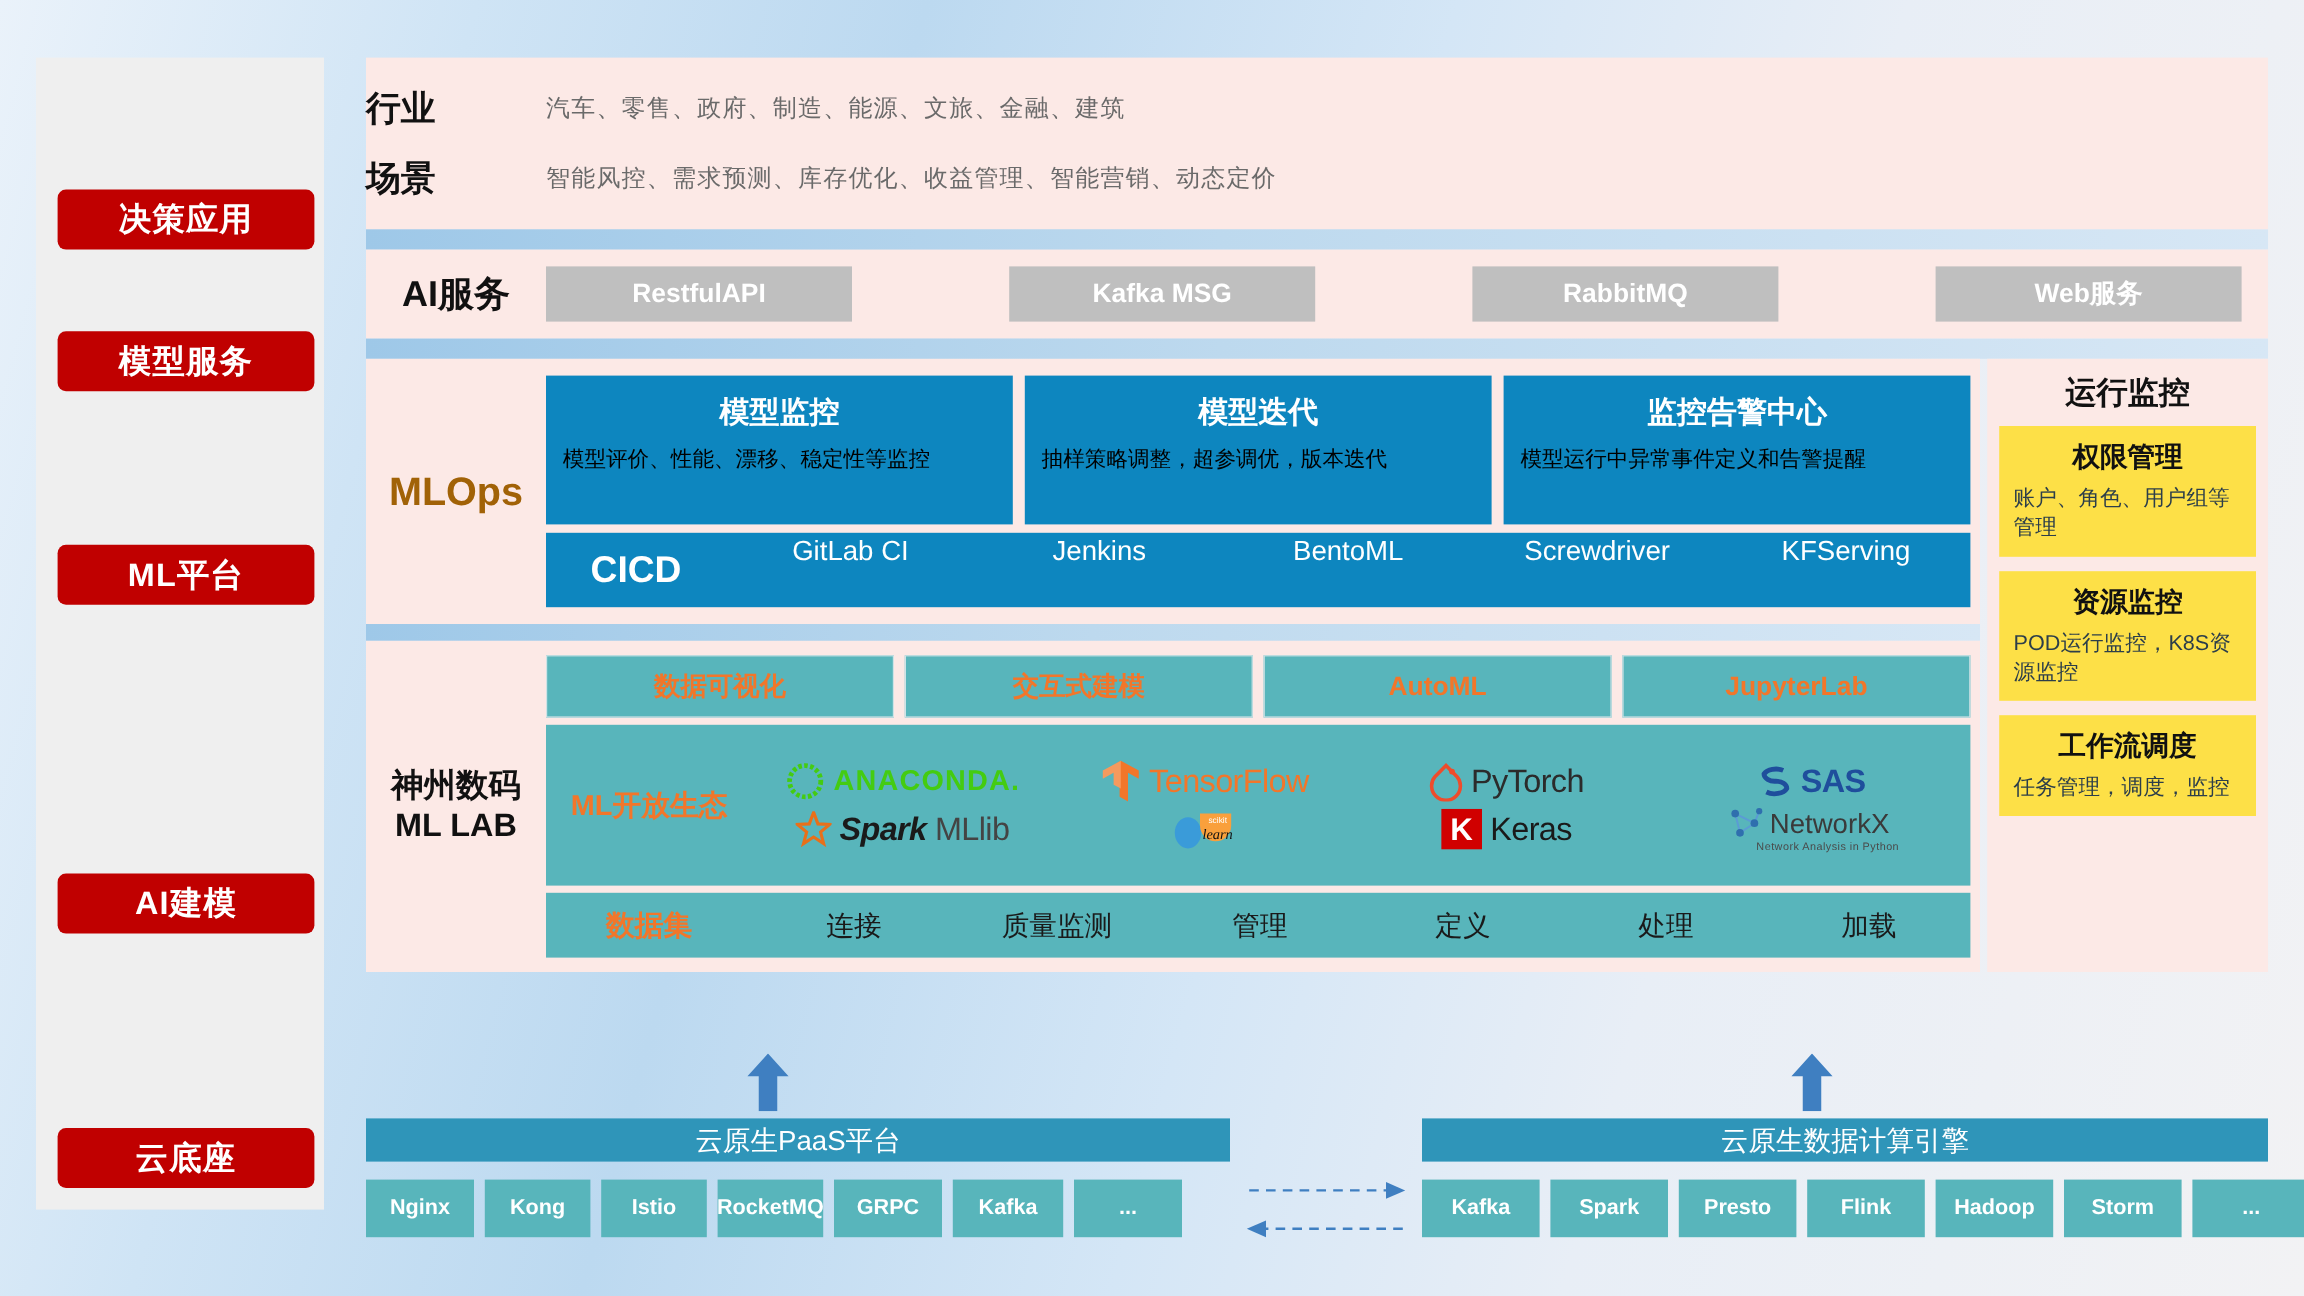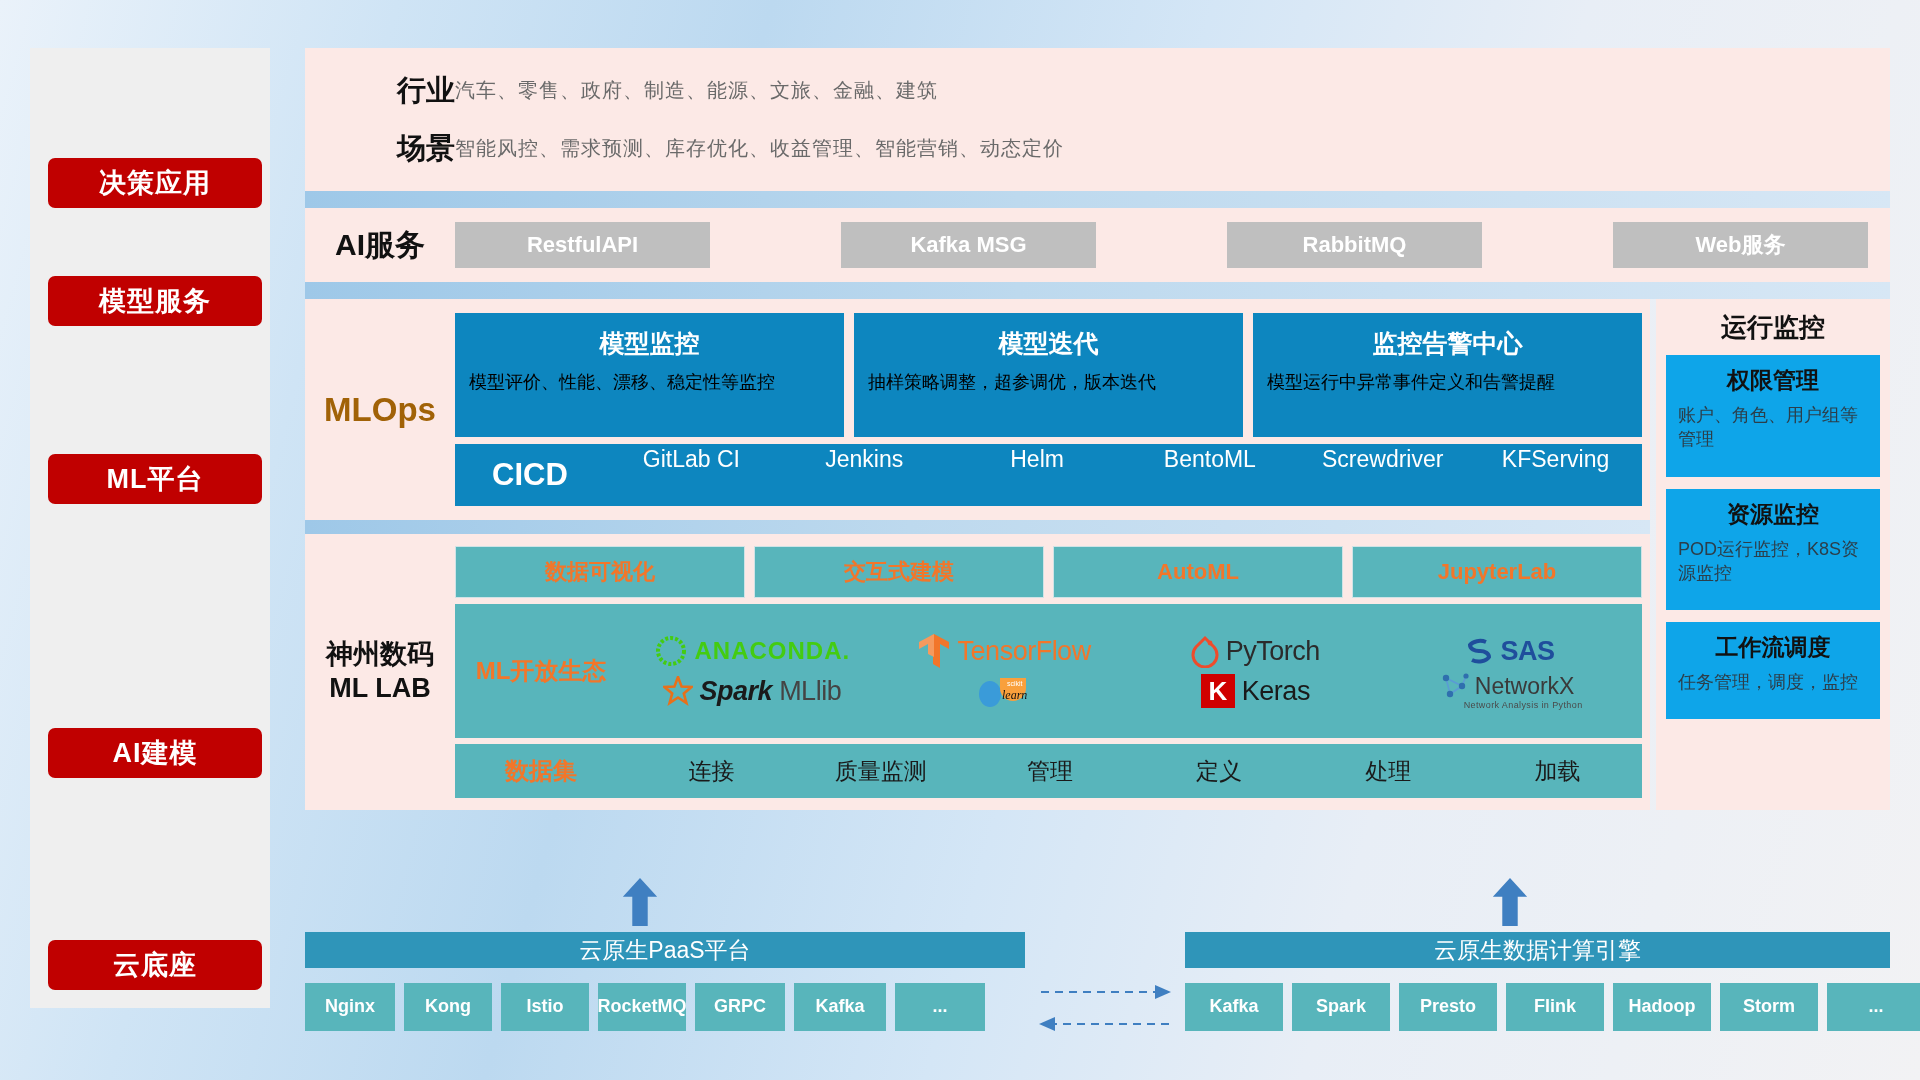--- a/index.html
+++ b/index.html
@@ -36,21 +36,21 @@
 
   .band{background:#fce9e6;position:relative;}
 
   
   .row-industry{
     padding:22px 0 22px 0;display:flex;flex-direction:column;gap:18px;
     height:143px;justify-content:center;
   }
   .kv{display:flex;align-items:center;}
   .kv-key{
-    width:150px;text-align:right;font-size:29px;font-weight:bold;color:#111;
+    width:150px;text-align:left;font-size:29px;font-weight:bold;color:#111;
     flex:0 0 150px;
   }
   .kv-val{font-size:20px;color:#6a6a6a;letter-spacing:1px;}
 
   .gap-blue{height:17px;background:linear-gradient(90deg,#9ec8e8,#bdd9ee 45%,#d7e7f5);}
 
   
   .row-ai{height:74px;display:flex;align-items:center;}
   .ai-key{width:150px;flex:0 0 150px;text-align:center;font-size:30px;font-weight:bold;color:#111;}
   .ai-btns{flex:1;display:flex;gap:0;justify-content:space-between;padding-right:22px;}
@@ -116,21 +116,21 @@
   .ds-title{width:172px;flex:0 0 172px;text-align:center;color:#f2762a;font-size:24px;font-weight:bold;}
   .ds-items{flex:1;display:flex;}
   .ds-item{flex:1;text-align:center;font-size:23px;}
 
   
   .mon-head{
     height:56px;display:flex;align-items:center;justify-content:center;
     font-size:26px;font-weight:bold;color:#111;
   }
   .mon-card{
-    background:#0ea5e9;margin:0 10px 12px 10px;padding:10px 12px 25px 12px;
+    background:#fde047;margin:0 10px 12px 10px;padding:10px 12px 12px 12px;
   }
   .mon-card h5{font-size:23px;font-weight:bold;color:#111;text-align:center;margin-bottom:7px;}
   .mon-card p{font-size:18px;line-height:1.35;color:#2c3e4a;}
 
   
   .bottom{position:absolute;left:305px;top:890px;width:1585px;height:150px;}
   .bar{
     height:36px;background:#2f95b9;color:#fff;display:flex;align-items:center;justify-content:center;
     font-size:23px;
   }
@@ -227,21 +227,20 @@
                 <h4>监控告警中心</h4>
                 <p>模型运行中异常事件定义和告警提醒</p>
               </div>
             </div>
 
             <div class="cicd">
               <div class="cicd-title">CICD</div>
               <div class="cicd-items">
                 <span class="cicd-item">GitLab CI</span>
                 <span class="cicd-item">Jenkins</span>
-                <span class="cicd-item">Helm</span>
                 <span class="cicd-item">BentoML</span>
                 <span class="cicd-item">Screwdriver</span>
                 <span class="cicd-item">KFServing</span>
               </div>
             </div>
           </div>
         </div>
 
         <div class="gap-blue" style="height:14px"></div>
 

